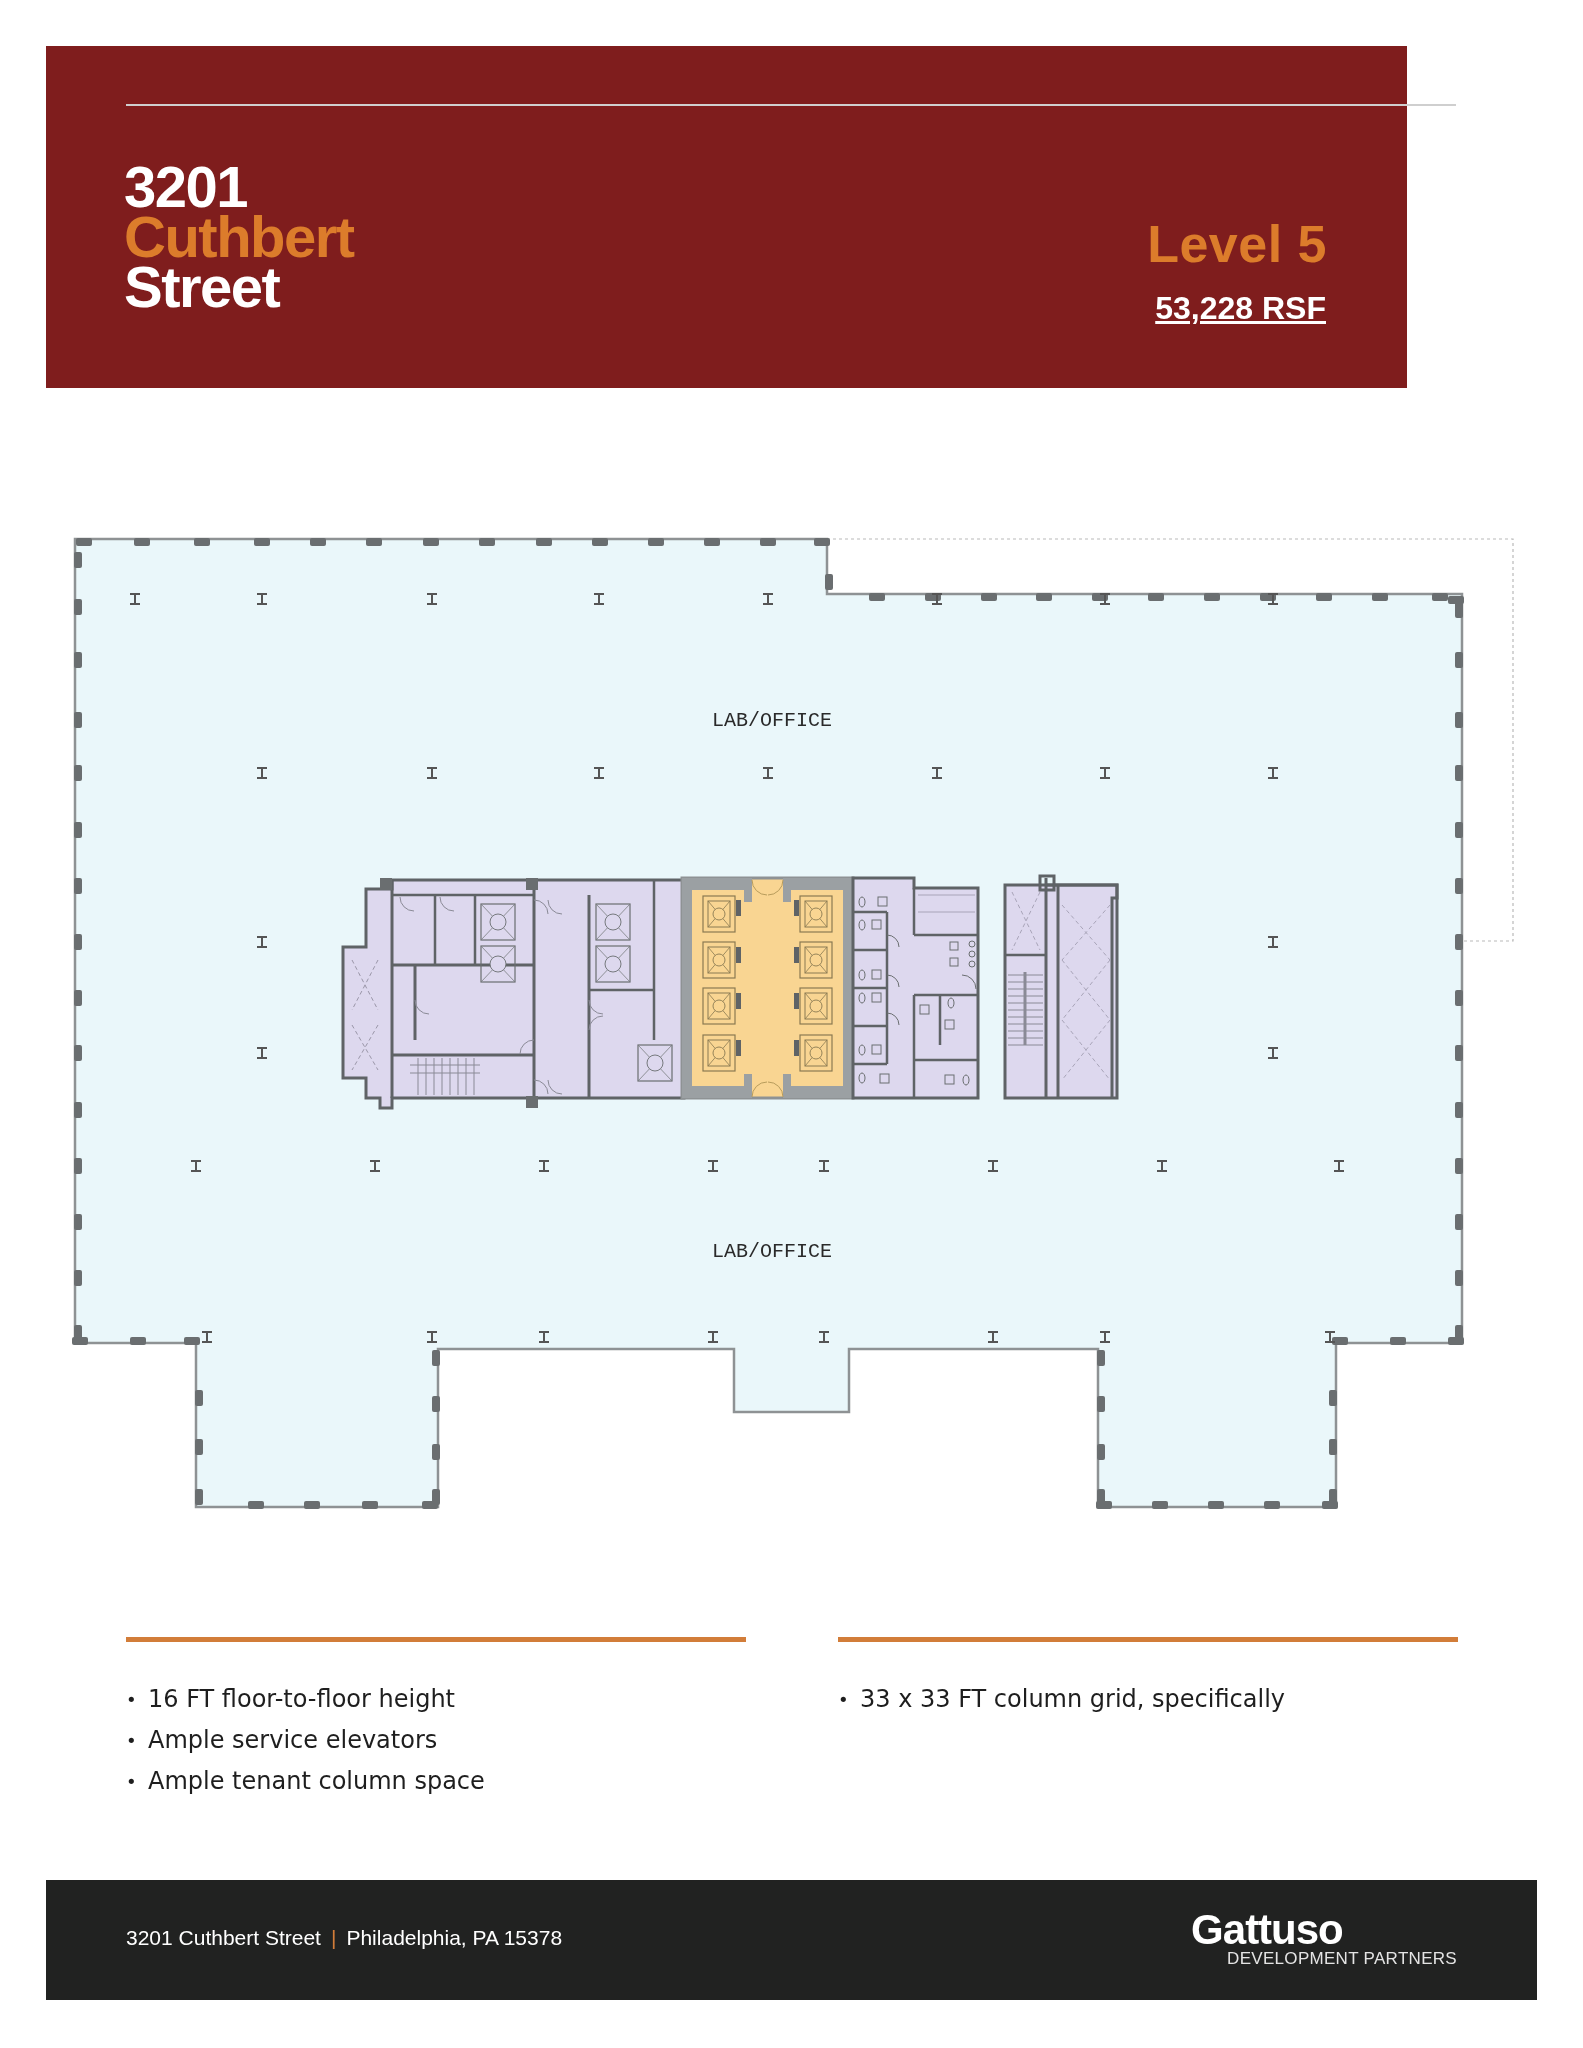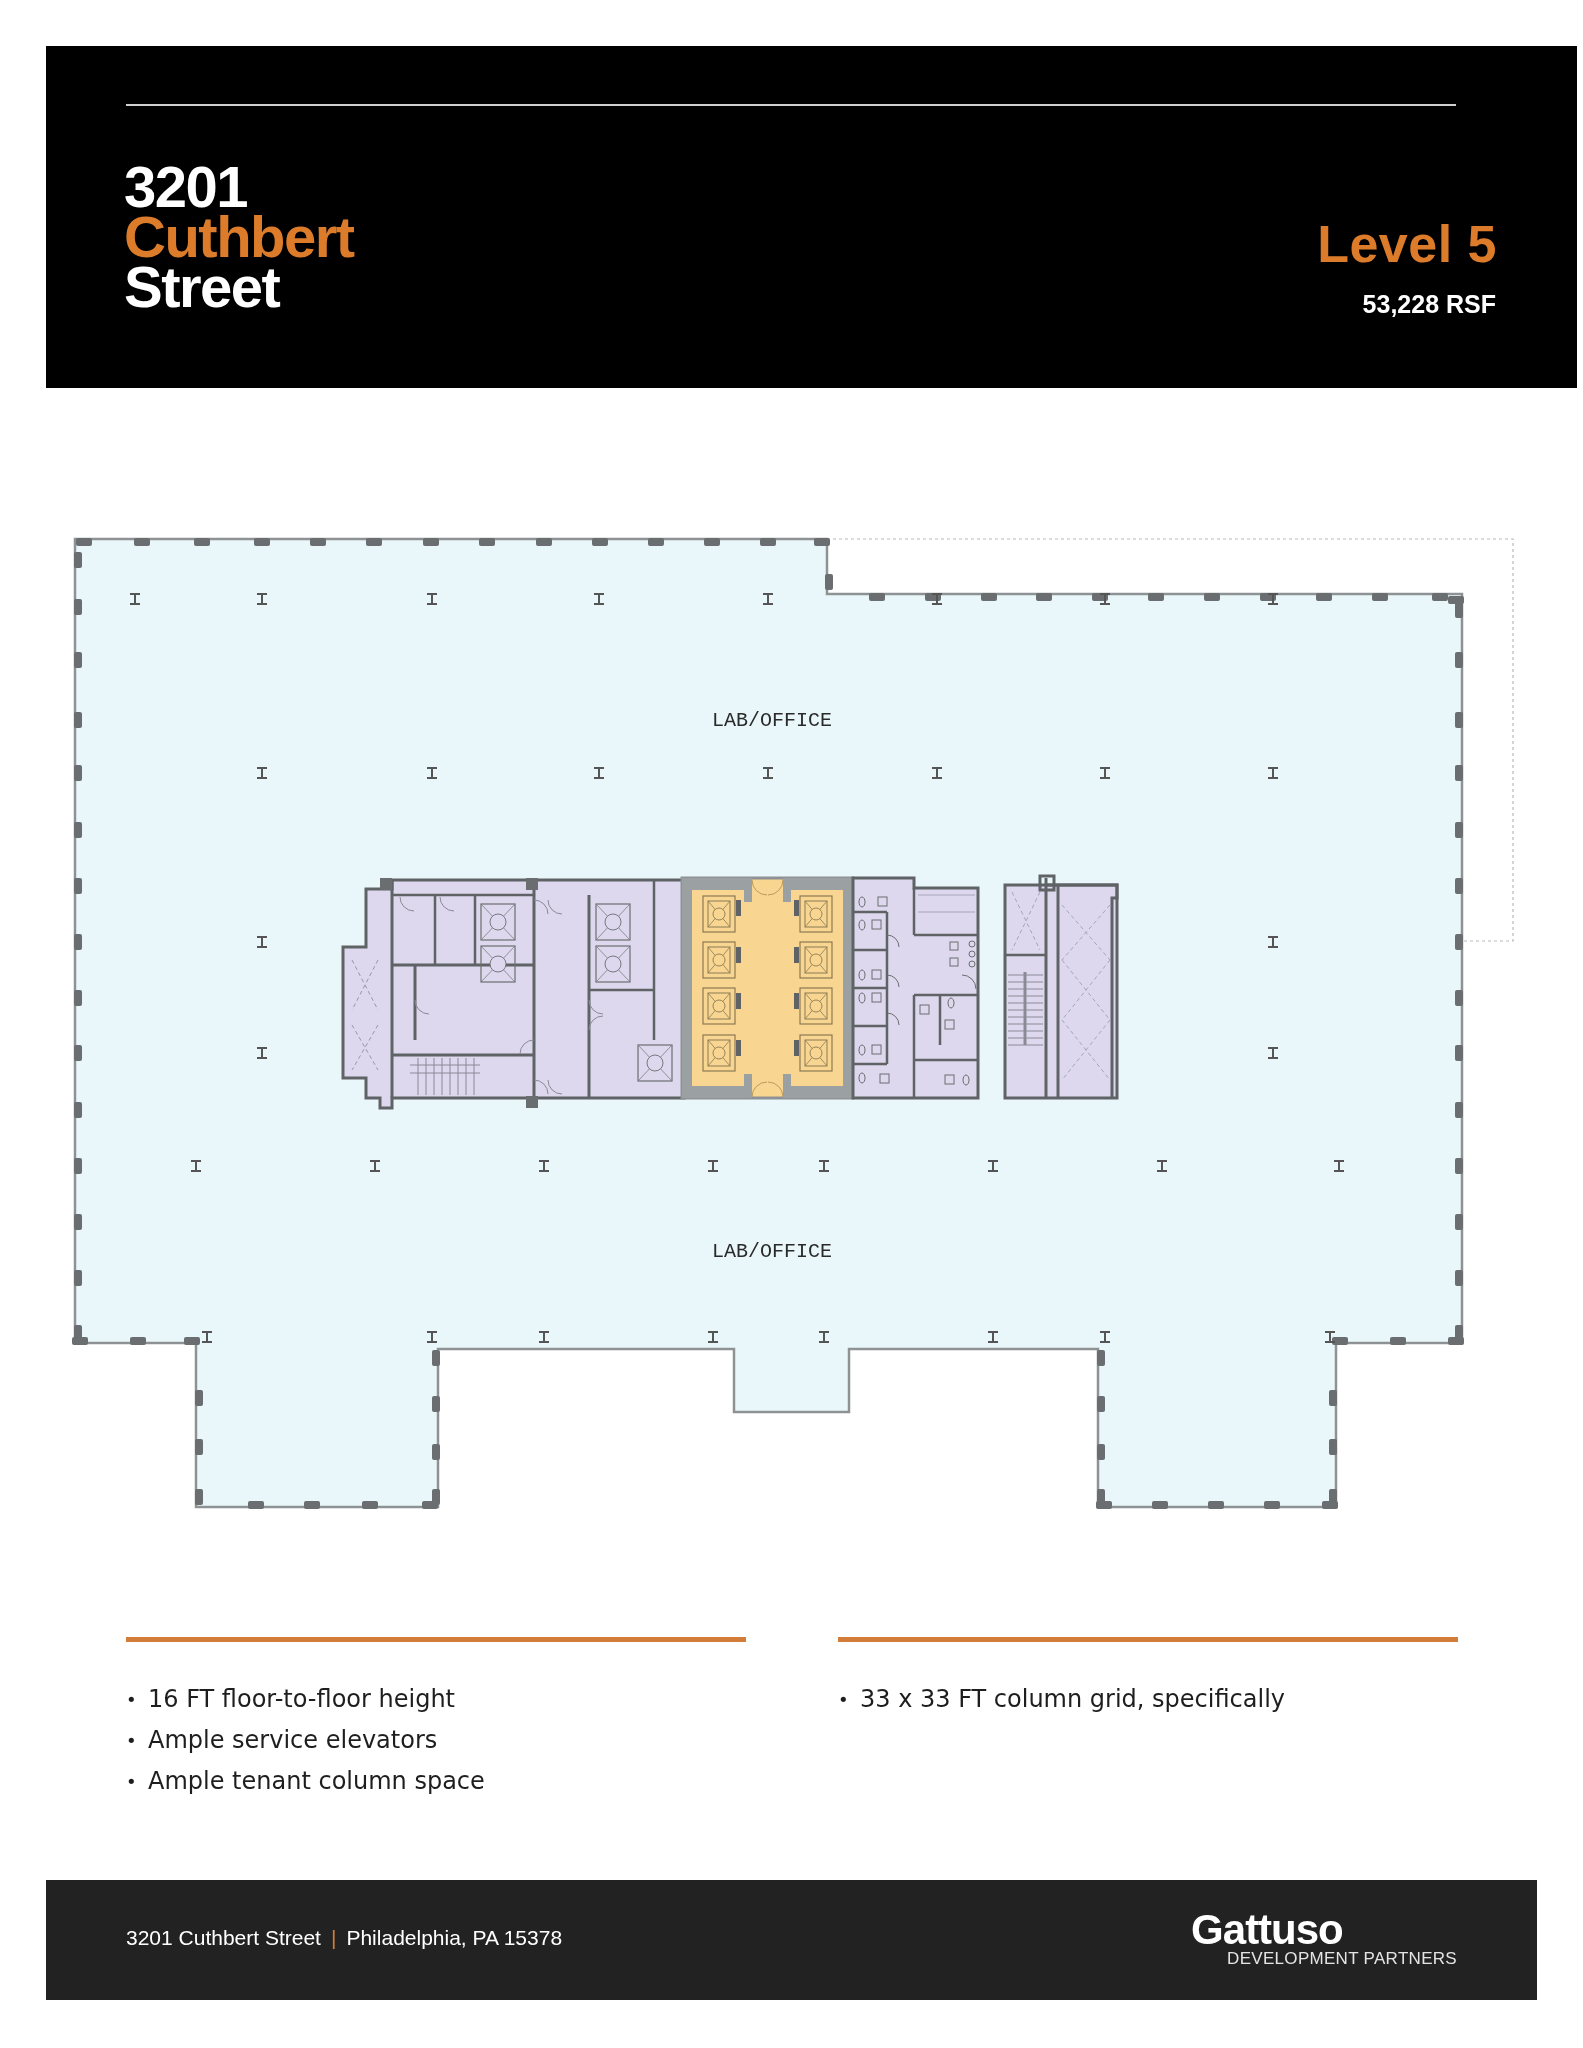--- a/index.html
+++ b/index.html
@@ -1,25 +1,25 @@
 <!DOCTYPE html>
 <html><head>
 <meta charset="utf-8">
 <style>
   html, body { margin: 0; padding: 0; background: #ffffff; }
   body { width: 1583px; height: 2048px; position: relative; overflow: hidden;
          font-family: "Liberation Sans", "DejaVu Sans", sans-serif; }
-  .header { position: absolute; left: 46px; top: 46px; width: 1531px; height: 342px; background: #000000; }
+  .header { position: absolute; left: 46px; top: 46px; width: 1361px; height: 342px; background: #7f1d1d; }
   .header-rule { position: absolute; left: 80px; top: 58px; width: 1330px; height: 2px; background: #cfcfcf; }
   .title { position: absolute; left: 78px; top: 116px; font-weight: 700; font-size: 58px; line-height: 50px; letter-spacing: -1.5px; }
   .title div { height: 50px; }
   .title .l1, .title .l3 { color: #ffffff; }
   .title .l2 { color: #dc7c2b; }
   .level { position: absolute; right: 80px; top: 168px; color: #dc7c2b; font-weight: 700; font-size: 52px; letter-spacing: 0.5px; text-align: right; }
-  .rsf { position: absolute; right: 81px; top: 244px; color: #ffffff; font-weight: 700; font-size: 25px; text-align: center; }
+  .rsf { position: absolute; right: 81px; top: 244px; color: #ffffff; font-weight: 700; font-size: 32px; text-align: center; text-decoration: underline; }
 
   .plan { position: absolute; left: 0; top: 0; }
   .plan-label { position: absolute; font-family: Liberation Mono, monospace; font-size: 20px; color: #2a2a2a; transform: translateX(-50%); white-space: nowrap; }
 
   .rule-orange { position: absolute; top: 1637px; height: 5px; background: #d27d39; }
   .bullets { position: absolute; margin: 0; padding: 0; list-style: none; font-family: "DejaVu Sans", sans-serif; font-size: 24px; color: #1e1e1e; }
   .bullets li { position: relative; padding-left: 22px; line-height: 41px; white-space: nowrap; }
   .bullets li .dot { position: absolute; left: 0; top: 0; font-size: 18px; }
 
   .footer { position: absolute; left: 46px; top: 1880px; width: 1491px; height: 120px; background: #212221; }

